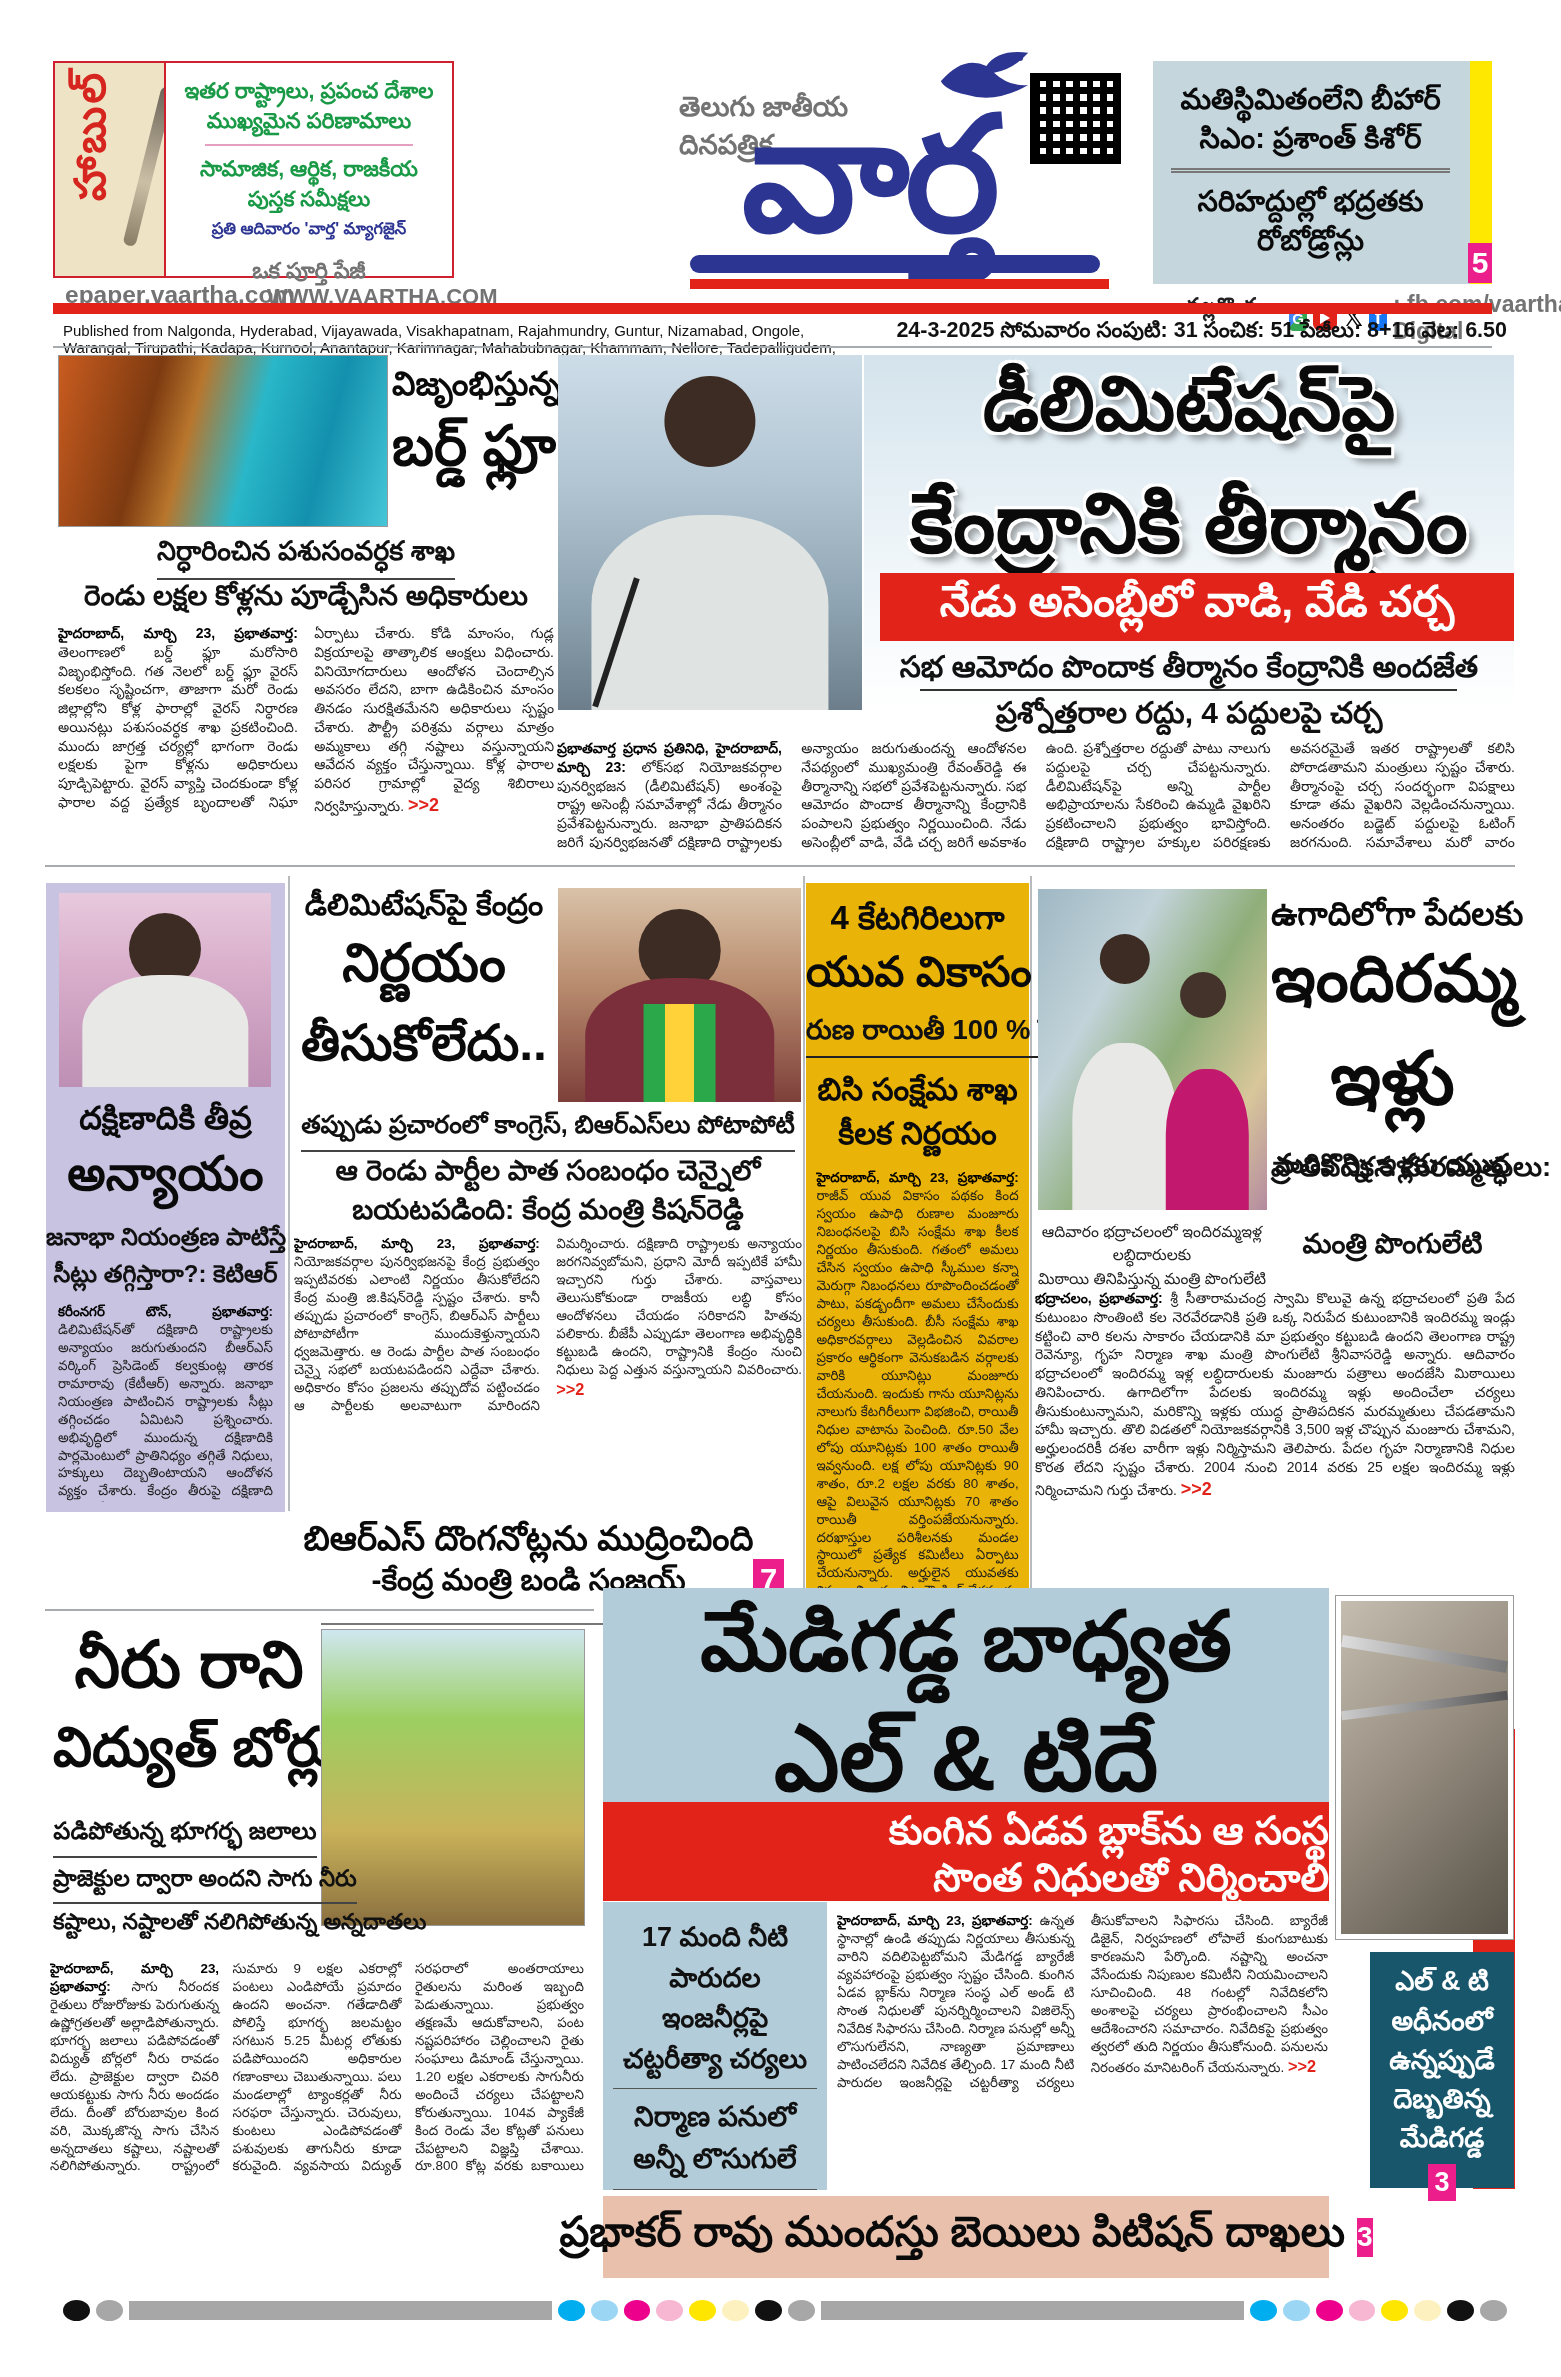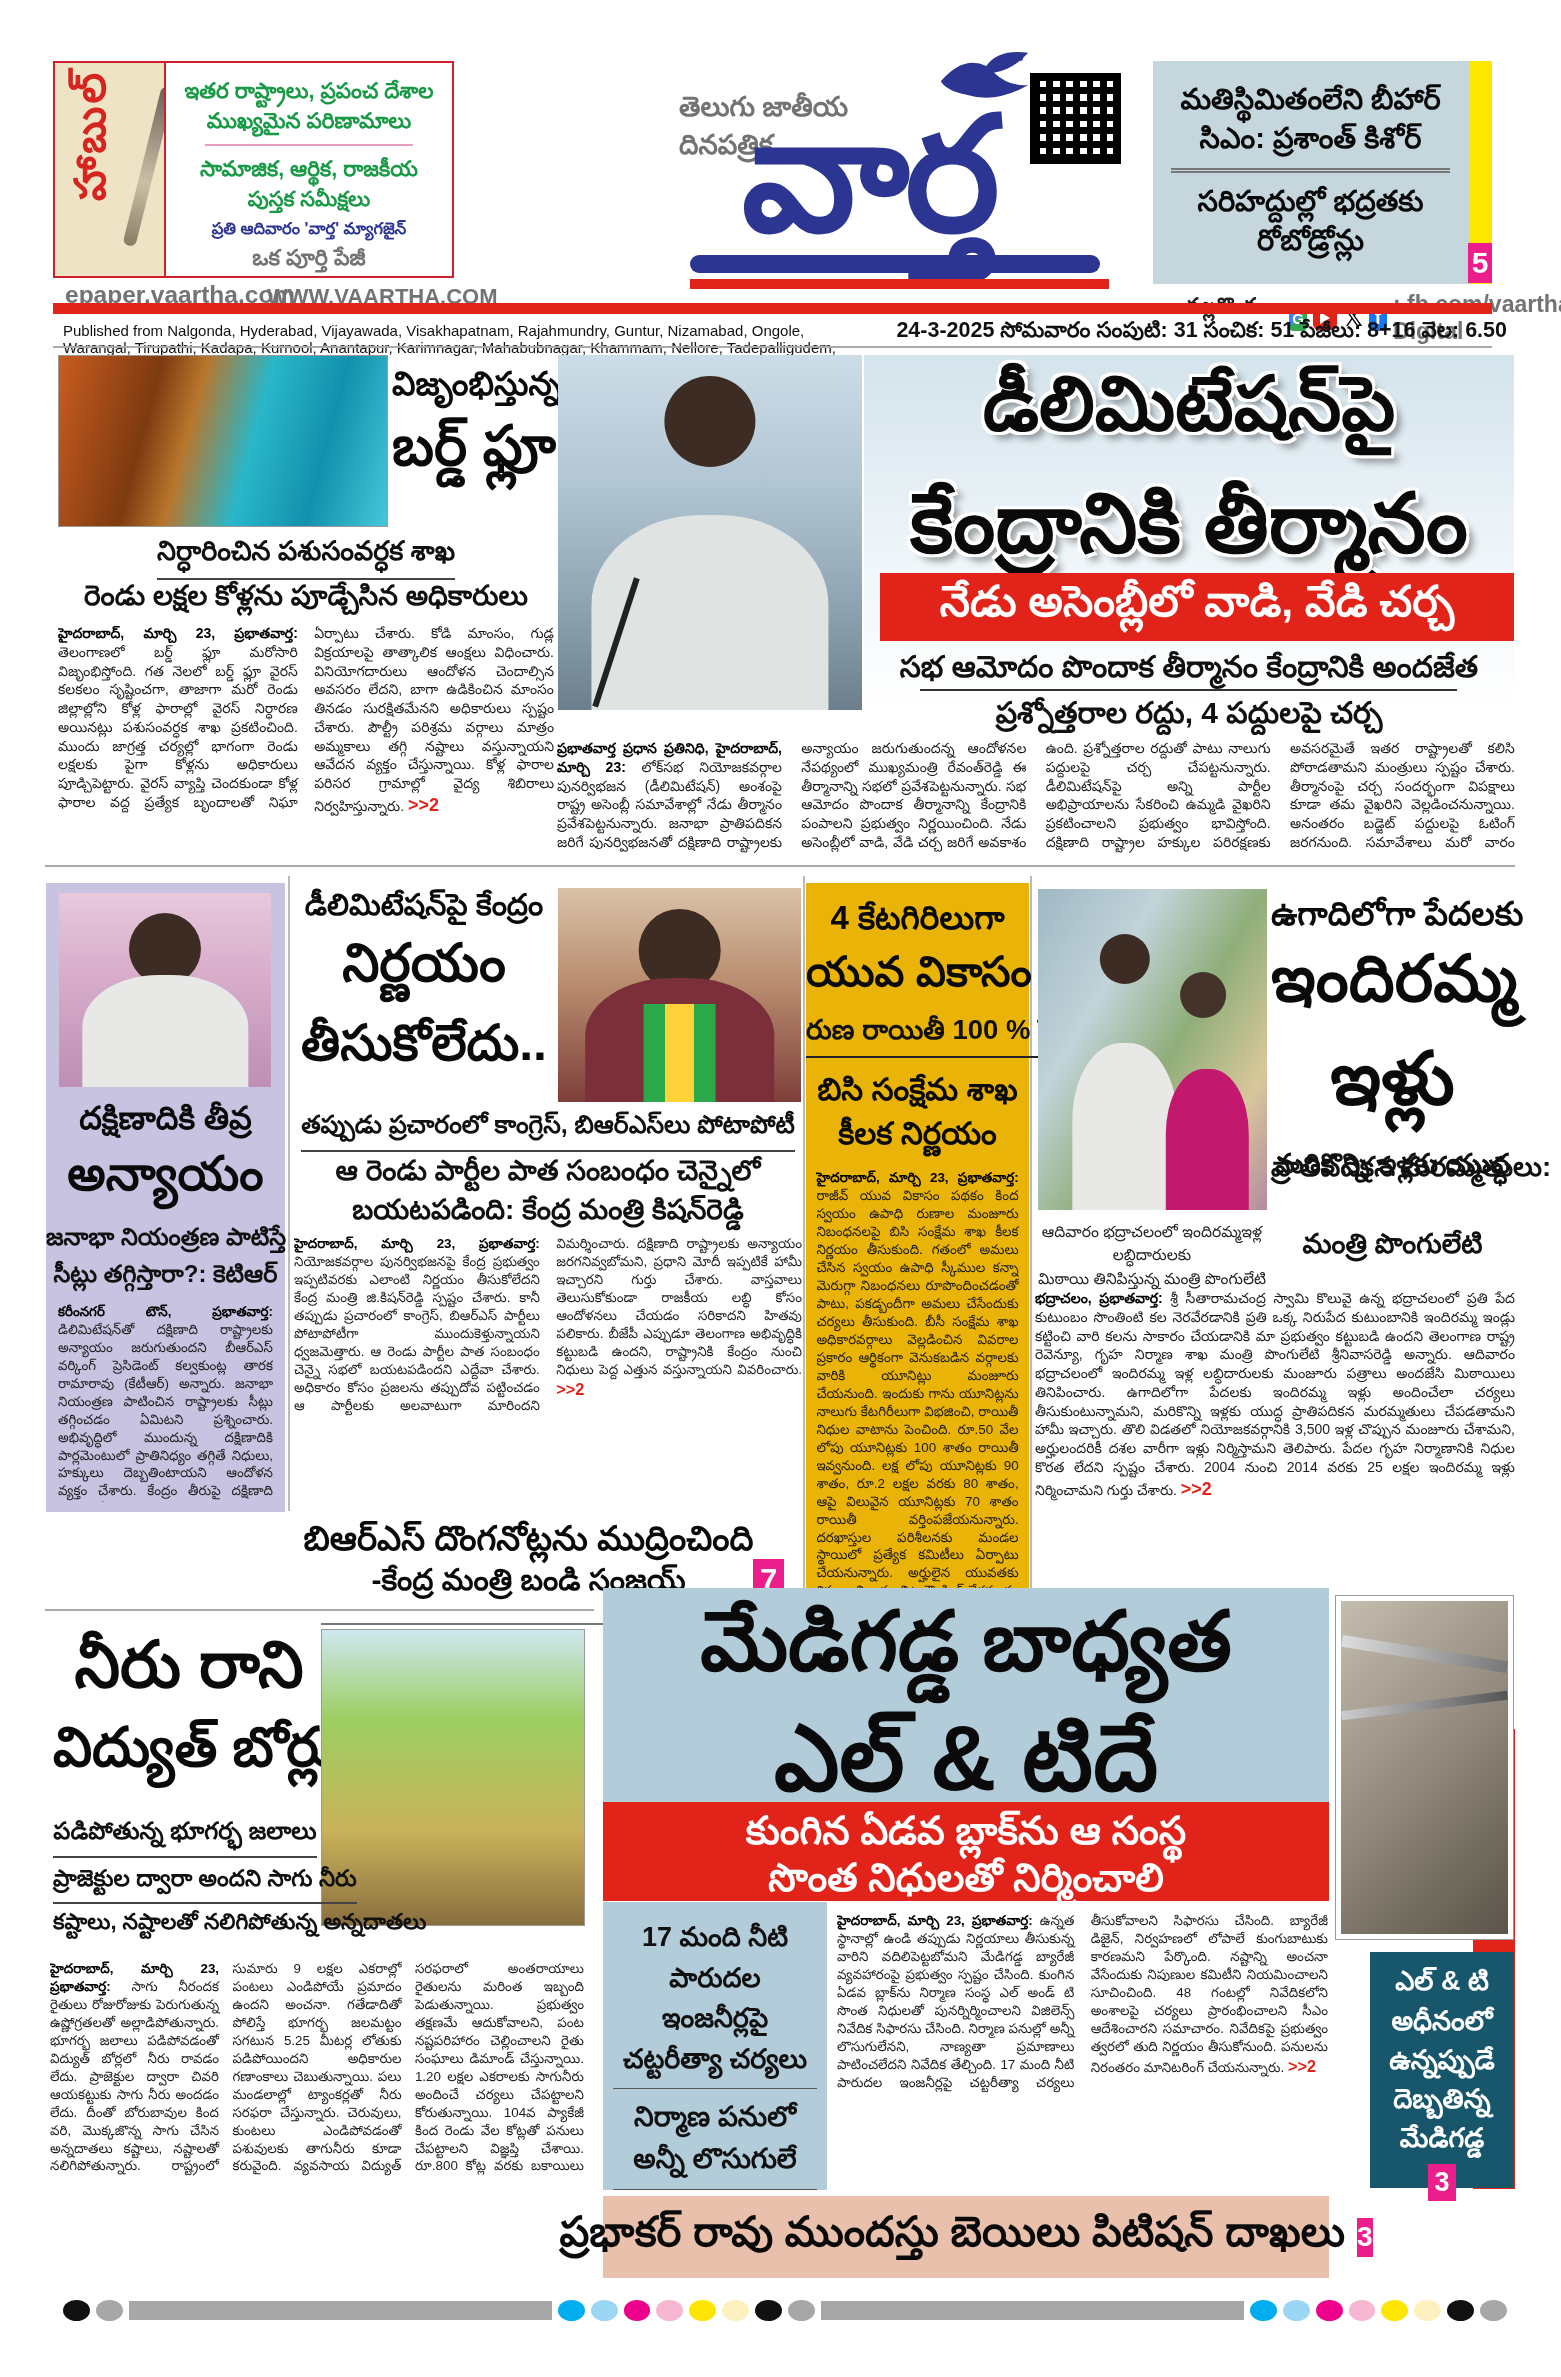--- a/index.html
+++ b/index.html
@@ -57,21 +57,21 @@
                    font-size:43px;font-weight:bold;color:#d6251f;letter-spacing:3px">హాబుల్</span>
       <span style="position:absolute;right:9px;top:22px;width:13.4px;height:163px;background:linear-gradient(180deg,#6b6257,#cbbfa6 60%,#8a7d66);transform:rotate(14deg);border-radius:6px"></span>
     </div>
     <div style="flex:1;padding:13.4px 9px 7.4px;text-align:center">
       <div class="green b" style="font-size:21.5px;line-height:1.4">ఇతర రాష్ట్రాలు, ప్రపంచ దేశాల</div>
       <div class="green b" style="font-size:21.5px;line-height:1.4">ముఖ్యమైన పరిణామాలు</div>
       <div style="height:2.2px;background:#e5a0c0;margin:7.4px 30px"></div>
       <div class="green b" style="font-size:21.5px;line-height:1.4">సామాజిక, ఆర్థిక, రాజకీయ</div>
       <div class="green b" style="font-size:21px;line-height:1.4">పుస్తక సమీక్షలు</div>
       <div class="blue b" style="font-size:16.3px;margin-top:6px">ప్రతి ఆదివారం 'వార్త' మ్యాగజైన్</div>
-      <div class="red b" style="font-size:22px;margin-top:3px">ఒక పూర్తి పేజీ</div>
+      <div class="red b" style="font-size:22px;margin-top:16px">ఒక పూర్తి పేజీ</div>
     </div>
   </div>
 
   <div class="abs red b" style="left:65px;top:281px;font-size:24.5px">epaper.vaartha.com</div>
   <div class="abs red b" style="left:267px;top:284px;font-size:22px">WWW.VAARTHA.COM</div>
 
   <div class="abs red" style="left:679px;top:91px;width:267px;font-size:27.5px;font-weight:bold">తెలుగు జాతీయ దినపత్రిక</div>
 
   <div class="abs" style="left:937px;top:43px;width:95px;height:67px">
     <svg viewBox="0 0 100 62" width="95" height="67">
@@ -264,21 +264,21 @@
   <div class="abs body-txt cols3" style="left:50px;top:1960px;width:534px;height:229px;overflow:hidden;font-size:13.4px">
     <span class="dl">హైదరాబాద్, మార్చి 23, ప్రభాతవార్త:</span>
     <span>సాగు నీరందక రైతులు రోజురోజుకు పెరుగుతున్న ఉష్ణోగ్రతలతో అల్లాడిపోతున్నారు. భూగర్భ జలాలు పడిపోవడంతో విద్యుత్ బోర్లలో నీరు రావడం లేదు. ప్రాజెక్టుల ద్వారా చివరి ఆయకట్టుకు సాగు నీరు అందడం లేదు. దీంతో బోరుబావుల కింద వరి, మొక్కజొన్న సాగు చేసిన అన్నదాతలు కష్టాలు, నష్టాలతో నలిగిపోతున్నారు. రాష్ట్రంలో సుమారు 9 లక్షల ఎకరాల్లో పంటలు ఎండిపోయే ప్రమాదం ఉందని అంచనా. గతేడాదితో పోలిస్తే భూగర్భ జలమట్టం సగటున 5.25 మీటర్ల లోతుకు పడిపోయిందని అధికారుల గణాంకాలు చెబుతున్నాయి. పలు మండలాల్లో ట్యాంకర్లతో నీరు సరఫరా చేస్తున్నారు. చెరువులు, కుంటలు ఎండిపోవడంతో పశువులకు తాగునీరు కూడా కరువైంది. వ్యవసాయ విద్యుత్ సరఫరాలో అంతరాయాలు రైతులను మరింత ఇబ్బంది పెడుతున్నాయి. ప్రభుత్వం తక్షణమే ఆదుకోవాలని, పంట నష్టపరిహారం చెల్లించాలని రైతు సంఘాలు డిమాండ్ చేస్తున్నాయి. 1.20 లక్షల ఎకరాలకు సాగునీరు అందించే చర్యలు చేపట్టాలని కోరుతున్నాయి. 104వ ప్యాకేజీ కింద రెండు వేల కోట్లతో పనులు చేపట్టాలని విజ్ఞప్తి చేశాయి. రూ.800 కోట్ల వరకు బకాయిలు చెల్లించాలని రైతులు కోరుతున్నారు.</span>
     
   </div>
 
   <div class="abs" style="left:603px;top:1588px;width:726px;height:214px;background:#b3ccd9;text-align:center">
     <div class="headline nw" style="font-size:83px;margin-top:6px">మేడిగడ్డ బాధ్యత</div>
     <div class="headline nw" style="font-size:92px;margin-top:-4.5px">ఎల్ &amp; టిదే</div>
   </div>
-  <div class="abs" style="left:603px;top:1802px;width:726px;height:99px;background:#e2231a;color:#fff;text-align:center;padding-top:6px">
+  <div class="abs" style="left:603px;top:1802px;width:726px;height:99px;background:#e2231a;color:#fff;text-align:right;padding-top:6px">
     <div class="b nw" style="font-size:39px;line-height:1.2">కుంగిన ఏడవ బ్లాక్‌ను ఆ సంస్థ</div>
     <div class="b nw" style="font-size:39px;line-height:1.2">సొంత నిధులతో నిర్మించాలి</div>
   </div>
 
   <div class="abs" style="left:603px;top:1902px;width:224px;height:288px;background:#b3ccd9;text-align:center;padding:15px 10.4px 0">
     <div class="b" style="font-size:27px;line-height:1.5;border-bottom:1.5px solid #555;padding-bottom:9px">17 మంది నీటి పారుదల ఇంజనీర్లపై చట్టరీత్యా చర్యలు</div>
     <div class="b" style="font-size:28px;line-height:1.5;border-bottom:1.5px solid #555;padding:7.4px 0 9px">నిర్మాణ పనులో అన్నీ లొసుగులే</div>
     <div class="b" style="font-size:28px;line-height:1.5;padding-top:7.4px">విజిలెన్స్ నివేదిక సిఫారసులు</div>
   </div>
 

